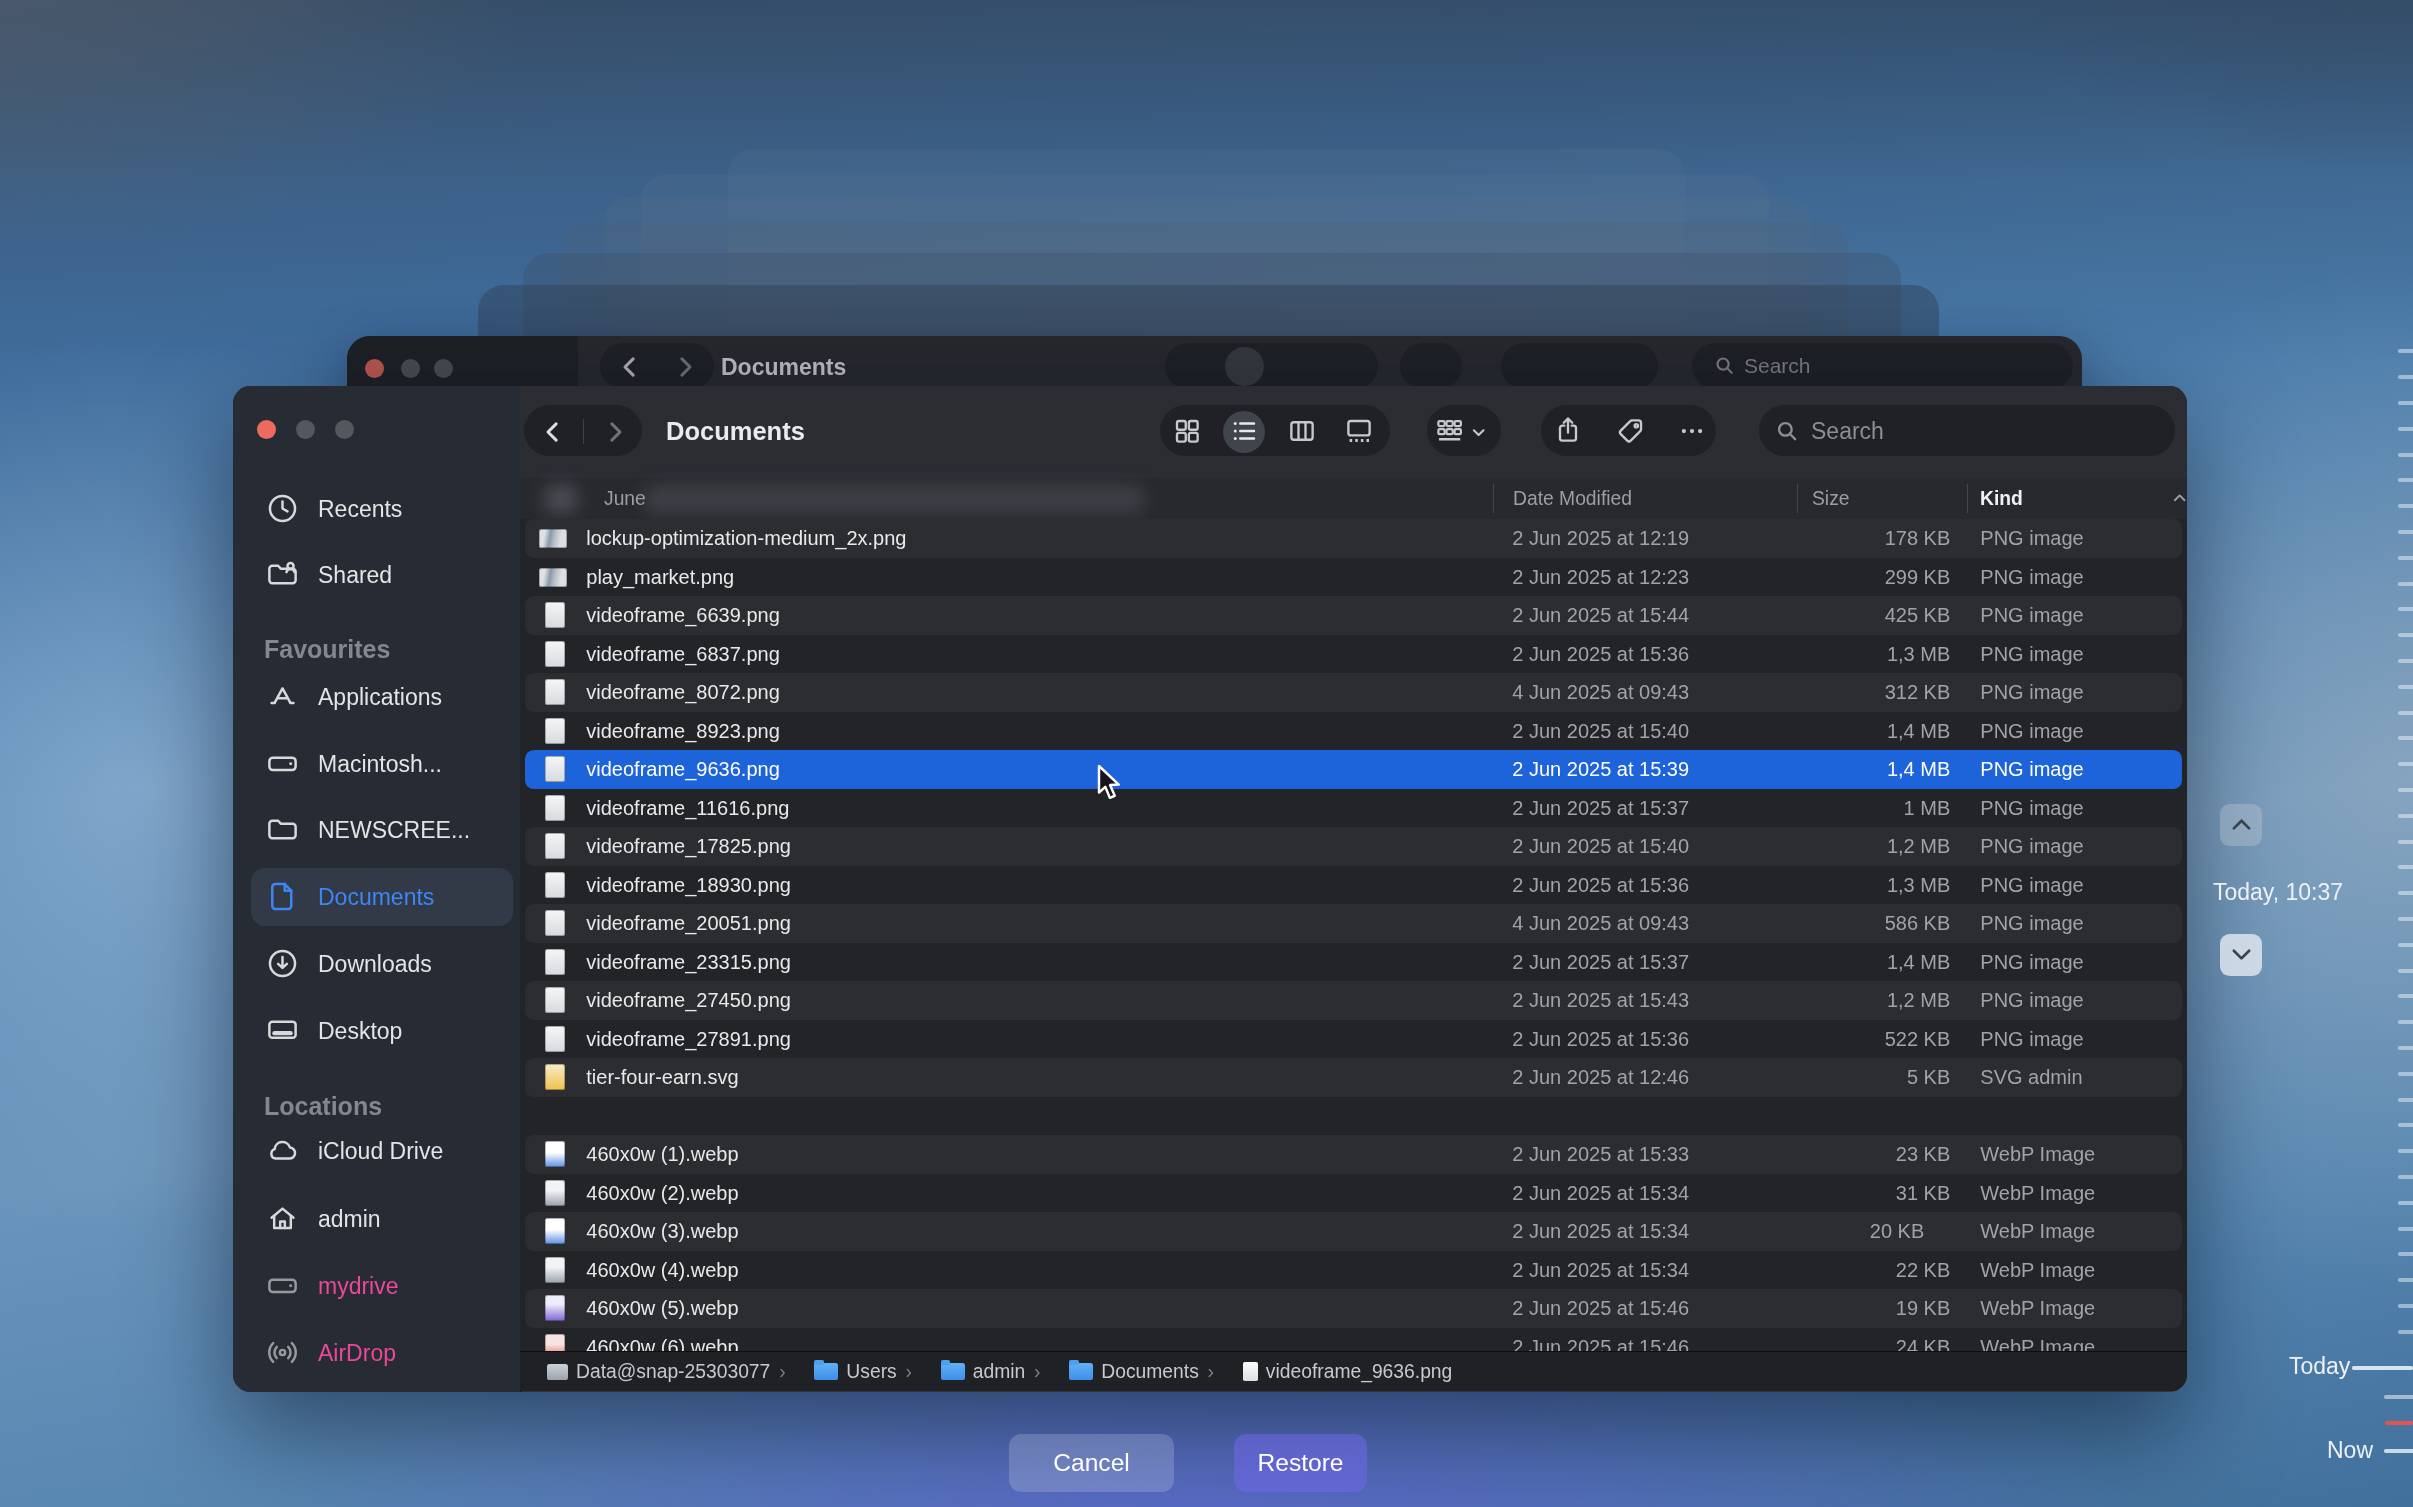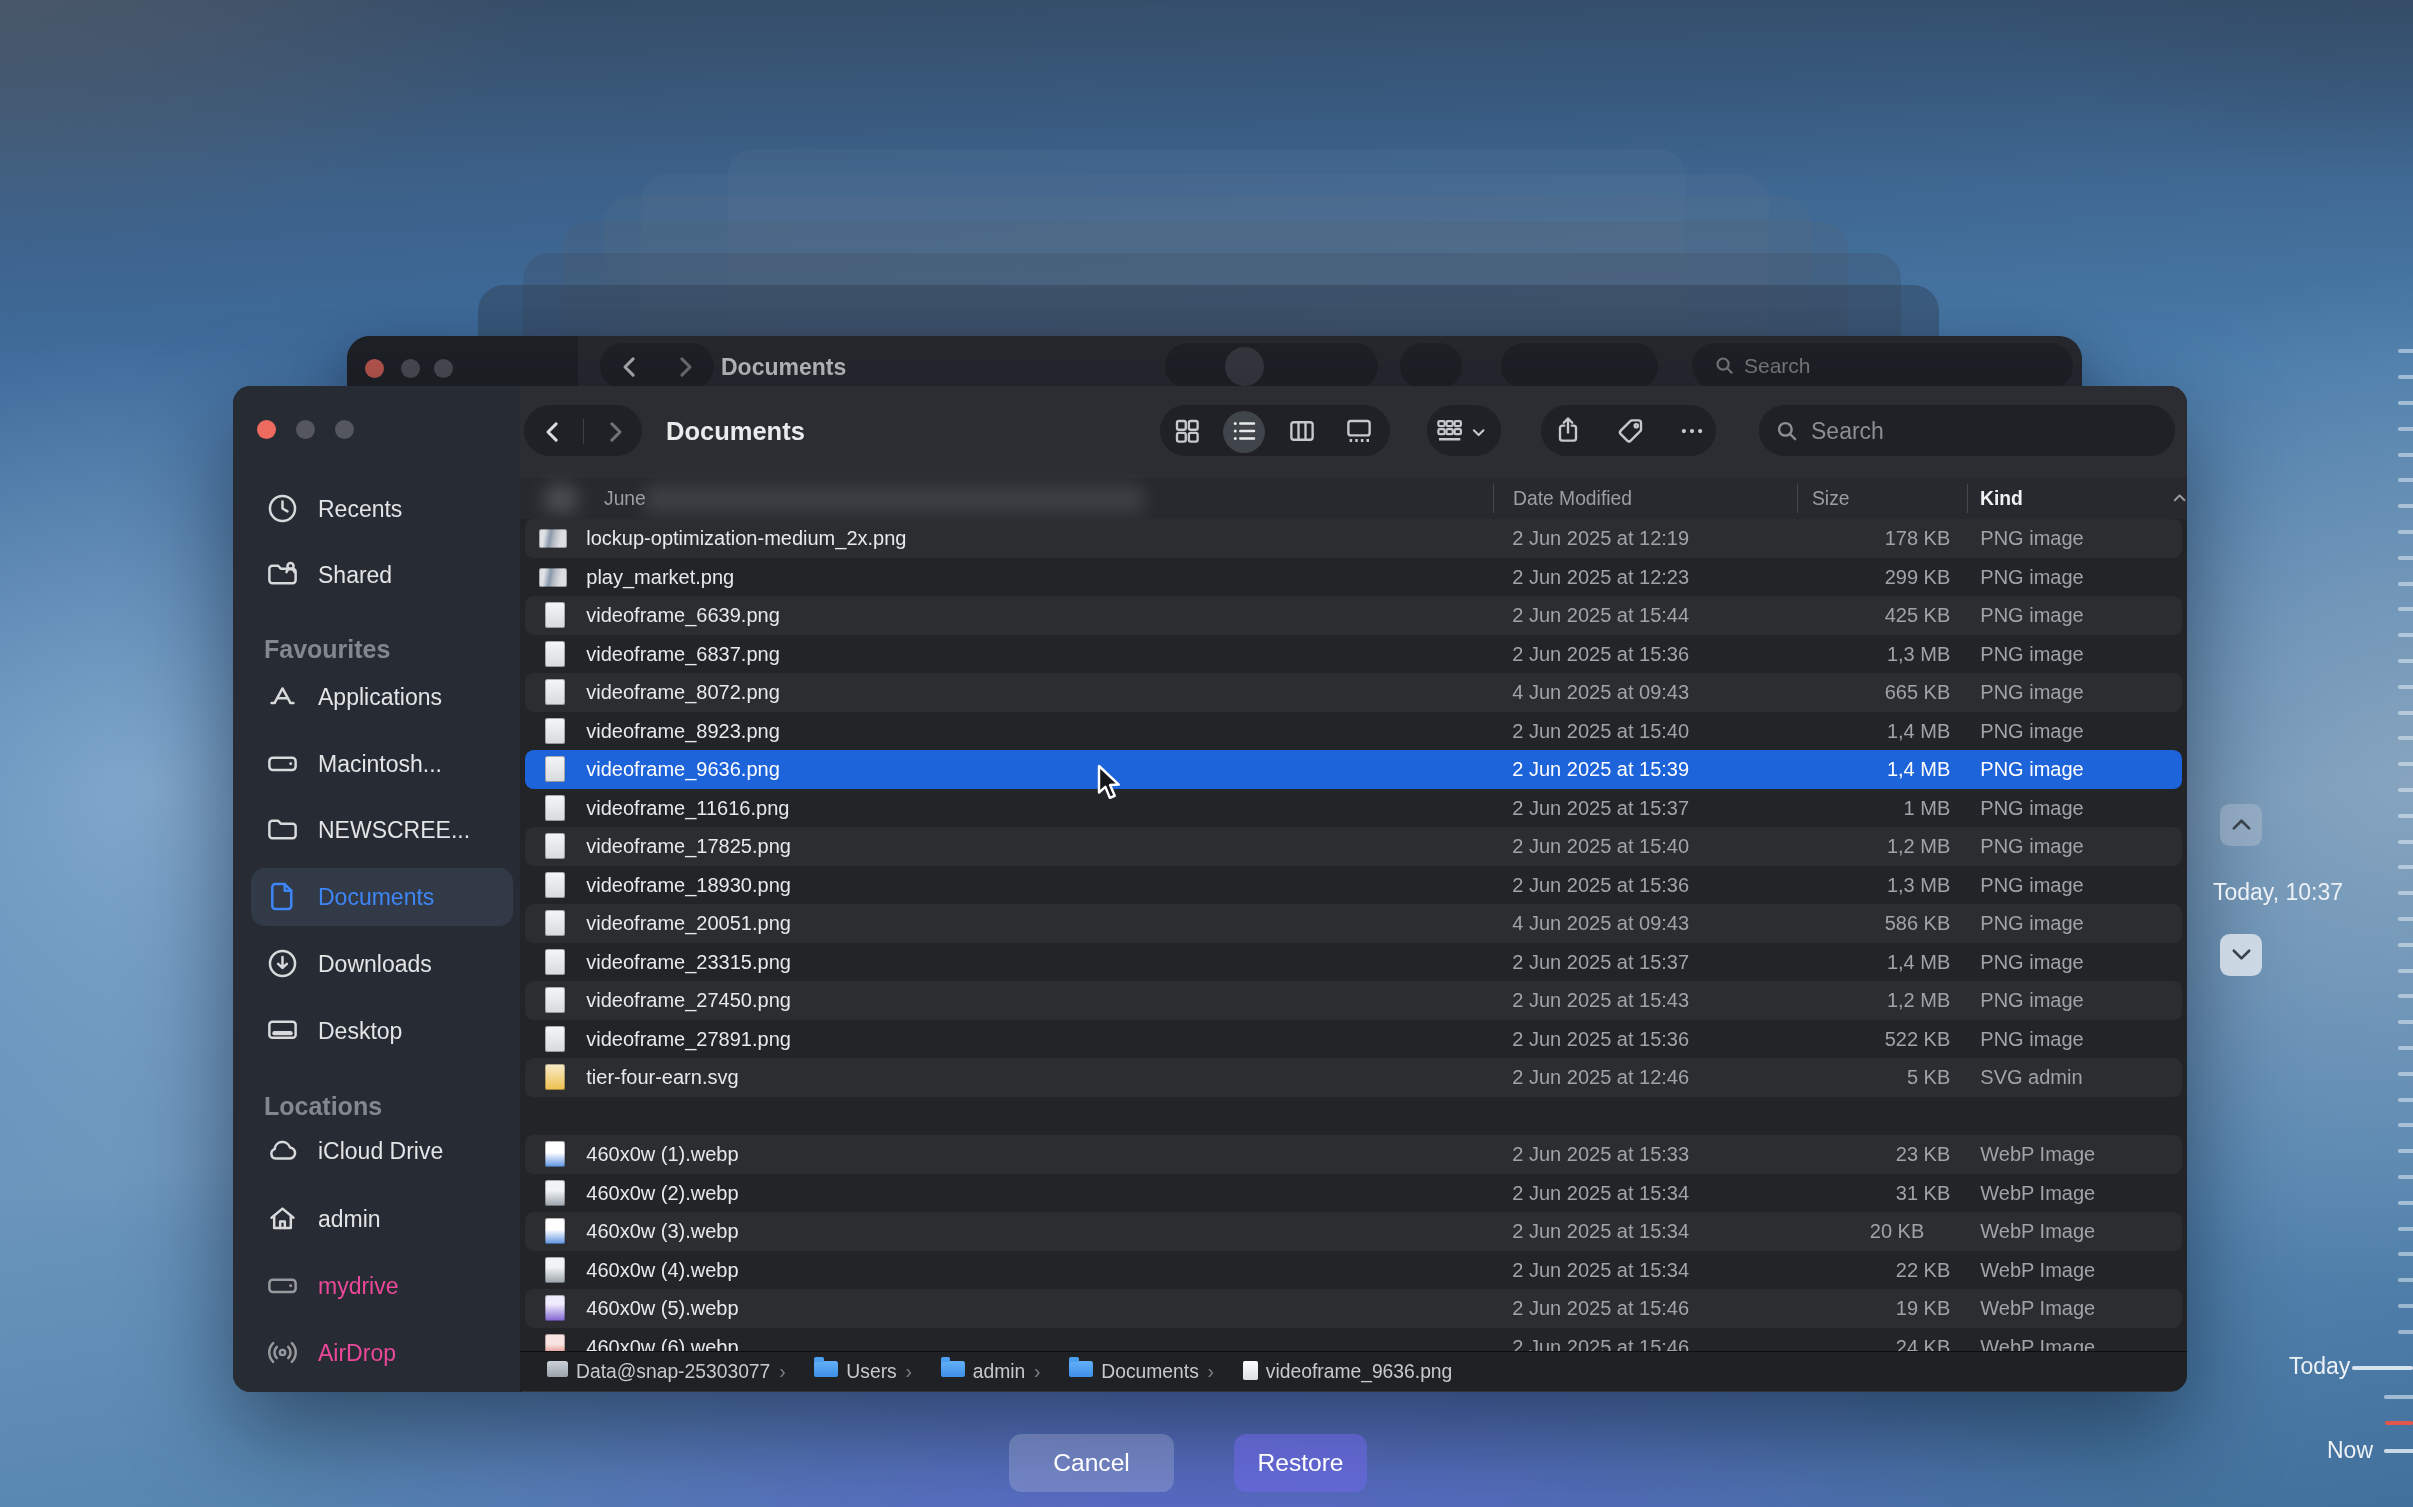--- a/index.html
+++ b/index.html
@@ -48,21 +48,21 @@
   .row .name{color:#e8e9eb;}
   .row.sel .cell{color:#ffffff;}
   .fi{position:absolute;left:19.3px;top:6.1px;width:20px;height:26px;border-radius:2.6px;background:linear-gradient(180deg,#f5f6f7,#d7dade);box-shadow:inset 0 0 0 0.9px rgba(0,0,0,0.3);}
   .fi.wide{width:28px;height:19.3px;top:9.7px;background:linear-gradient(100deg,#dfe2e5 20%,#8898ab 40%,#b9bec6 55%,#dcdee2 75%);left:14px;}
   .fi.svgy{background:linear-gradient(180deg,#f8ecca,#eec04f);}
   .fi.purple{background:linear-gradient(180deg,#efedfd 35%,#8163d2);}
   .fi.red{background:linear-gradient(180deg,#f7e3e1 40%,#da564c);}
   .fi.bluey{background:linear-gradient(180deg,#ffffff 45%,#5d92e2);}
   .fi.gray{background:linear-gradient(180deg,#f1f3f5 40%,#9ba3ab);}
   .pathbar{position:absolute;left:287px;top:965px;width:1668px;height:40px;background:#1f2125;border-top:0.9px solid rgba(0,0,0,0.55);display:flex;align-items:center;padding-left:7px;box-sizing:border-box;}
-  .pseg{display:flex;padding-left:20px;}
+  .pseg{display:flex;align-items:center;padding-left:20px;}
   .pseg .pl{font-size:19.3px;color:#c7c9cc;margin-left:8px;}
   .pchev{font-size:19.3px;color:#7e8185;margin:0 8.8px;}
   .pfolder{width:24px;height:16.7px;border-radius:2.6px;background:linear-gradient(180deg,#63b0f7,#3d8fe8);position:relative;}
   .pfolder:before{content:"";position:absolute;left:0;top:-3.5px;width:9.7px;height:5.3px;border-radius:1.8px 1.8px 0 0;background:#4d9ff0;}
   .pdisk{width:21px;height:16px;border-radius:2.6px;background:linear-gradient(180deg,#cdd2d8,#9aa2ab);}
   .pfile{width:15px;height:19.3px;border-radius:1.8px;background:linear-gradient(180deg,#fdfdfe,#dcdfe3);}
   .tick{position:absolute;left:2398px;width:16px;height:3.5px;border-radius:1.8px;background:rgba(236,243,249,0.5);}
   .tl-btn{position:absolute;left:2220px;width:42px;height:42px;border-radius:9.7px;}
   .tl-chev{position:absolute;left:9.7px;top:11.4px;width:23px;height:19.3px;}
   .tl-label{position:absolute;color:#edf1f5;font-size:23px;}
@@ -314,21 +314,21 @@
           <div class="fi"></div>
           <div class="cell name" style="left: 61px;">videoframe_6837.png</div>
           <div class="cell date" style="left: 987px;">2 Jun 2025 at 15:36</div>
           <div class="cell size" style="left: 1269px; width: 156px; text-align: right;">1,3 MB</div>
           <div class="cell kind" style="left: 1455px;">PNG image</div>
         </div>
         <div class="row stripe" style="top: 154px;">
           <div class="fi"></div>
           <div class="cell name" style="left: 61px;">videoframe_8072.png</div>
           <div class="cell date" style="left: 987px;">4 Jun 2025 at 09:43</div>
-          <div class="cell size" style="left: 1269px; width: 156px; text-align: right;">665 KB</div>
+          <div class="cell size" style="left: 1269px; width: 156px; text-align: right;">312 KB</div>
           <div class="cell kind" style="left: 1455px;">PNG image</div>
         </div>
         <div class="row" style="top: 193px;">
           <div class="fi"></div>
           <div class="cell name" style="left: 61px;">videoframe_8923.png</div>
           <div class="cell date" style="left: 987px;">2 Jun 2025 at 15:40</div>
           <div class="cell size" style="left: 1269px; width: 156px; text-align: right;">1,4 MB</div>
           <div class="cell kind" style="left: 1455px;">PNG image</div>
         </div>
         <div class="row sel" style="top: 231px;">

